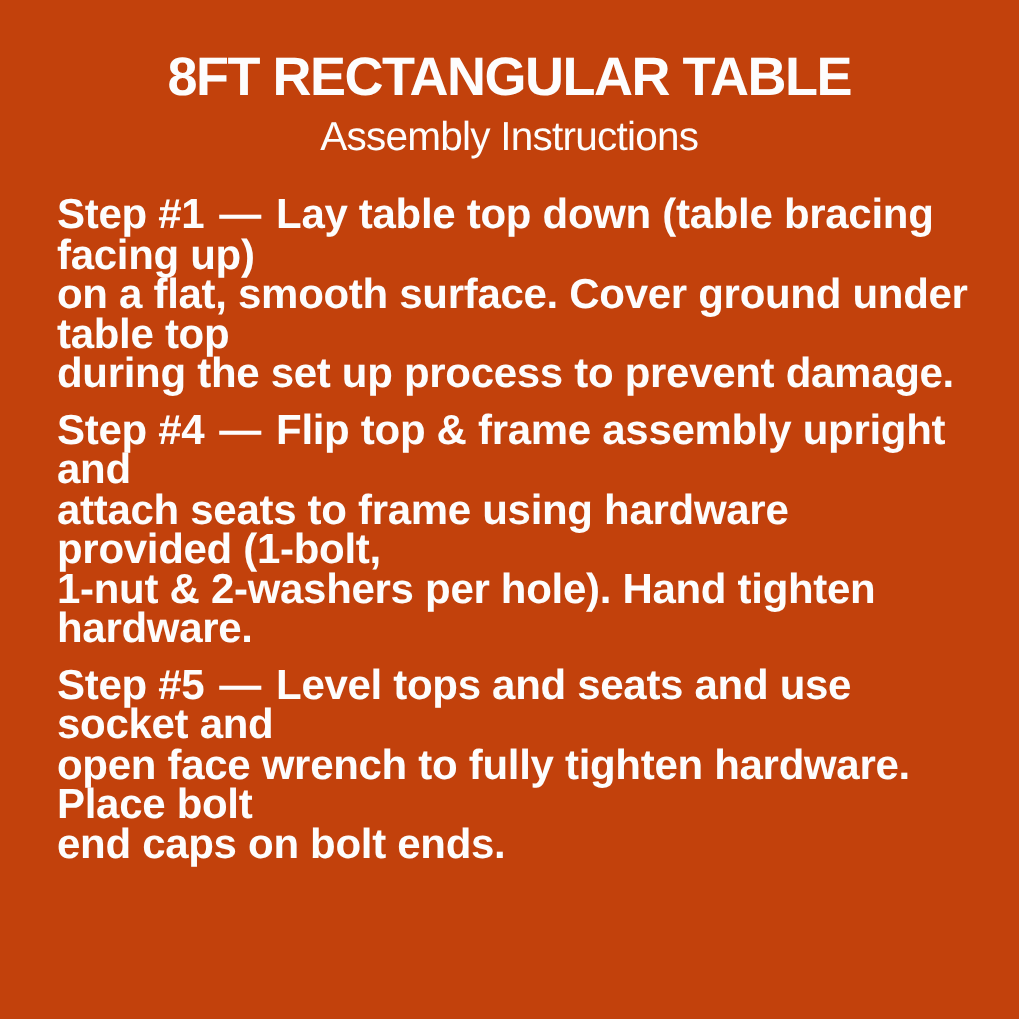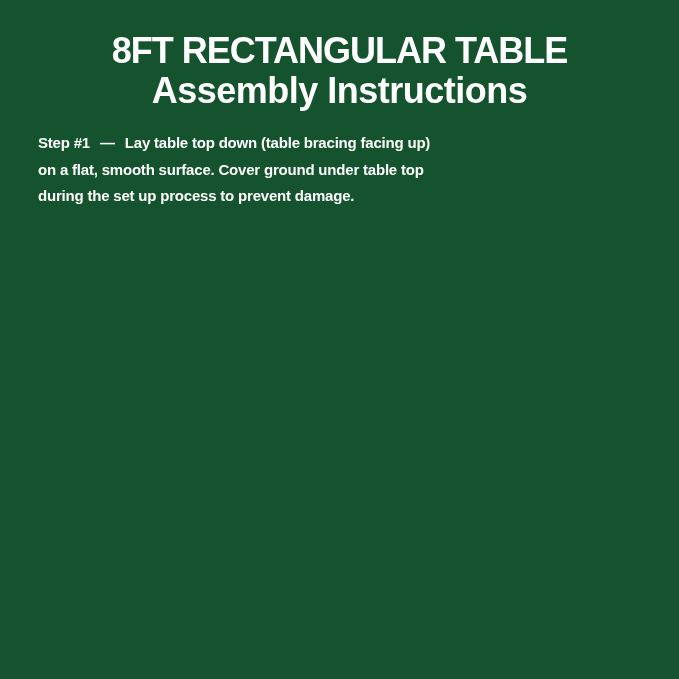--- a/index.html
+++ b/index.html
@@ -6,42 +6,42 @@
   html, body { width: 679px; height: 679px; }
   body {
     background: #000000;
     color: #fdfdfd;
     font-family: "Liberation Sans", sans-serif;
     overflow: hidden;
   }
   .page {
     width: 679px;
     height: 679px;
-    background: #14532d;
+    background: #c2410c;
     padding: 30px 30px 0 38px;
   }
   header { text-align: center; margin-right: 8px; }
   h1.title {
     font-size: 36px;
     font-weight: bold;
     letter-spacing: -1px;
     line-height: 42px;
     color: #fdfdfd;
   }
   h2.subtitle {
-    font-size: 36px;
-    font-weight: bold;
+    font-size: 27px;
+    font-weight: normal;
     letter-spacing: -0.5px;
     line-height: 32px;
     margin-top: 3px;
     color: #fdfdfd;
   }
   main.steps { margin-top: 23px; }
   p.step {
-    font-size: 15px;
+    font-size: 28px;
     font-weight: bold;
     line-height: 26.5px;
     letter-spacing: -0.2px;
     margin-bottom: 11px;
     color: #fdfdfd;
   }
   .step-label { white-space: nowrap; }
   .step-dash { display: inline-block; margin: 0 10px; }
   .step-text { white-space: pre-line; }
 </style>
@@ -50,14 +50,20 @@
 
 <div class="page">
   <header>
     <h1 class="title">8FT RECTANGULAR TABLE</h1>
     <h2 class="subtitle">Assembly Instructions</h2>
   </header>
   <main class="steps">
     <p class="step"><span class="step-label">Step #1</span><span class="step-dash">—</span><span class="step-text">Lay table top down (table bracing facing up)
 on a flat, smooth surface. Cover ground under table top
 during the set up process to prevent damage.</span></p>
+    <p class="step"><span class="step-label">Step #4</span><span class="step-dash">—</span><span class="step-text">Flip top &amp; frame assembly upright and
+attach seats to frame using hardware provided (1-bolt,
+1-nut &amp; 2-washers per hole). Hand tighten hardware.</span></p>
+    <p class="step"><span class="step-label">Step #5</span><span class="step-dash">—</span><span class="step-text">Level tops and seats and use socket and
+open face wrench to fully tighten hardware. Place bolt
+end caps on bolt ends.</span></p>
   </main>
 </div>
 
 </body></html>

